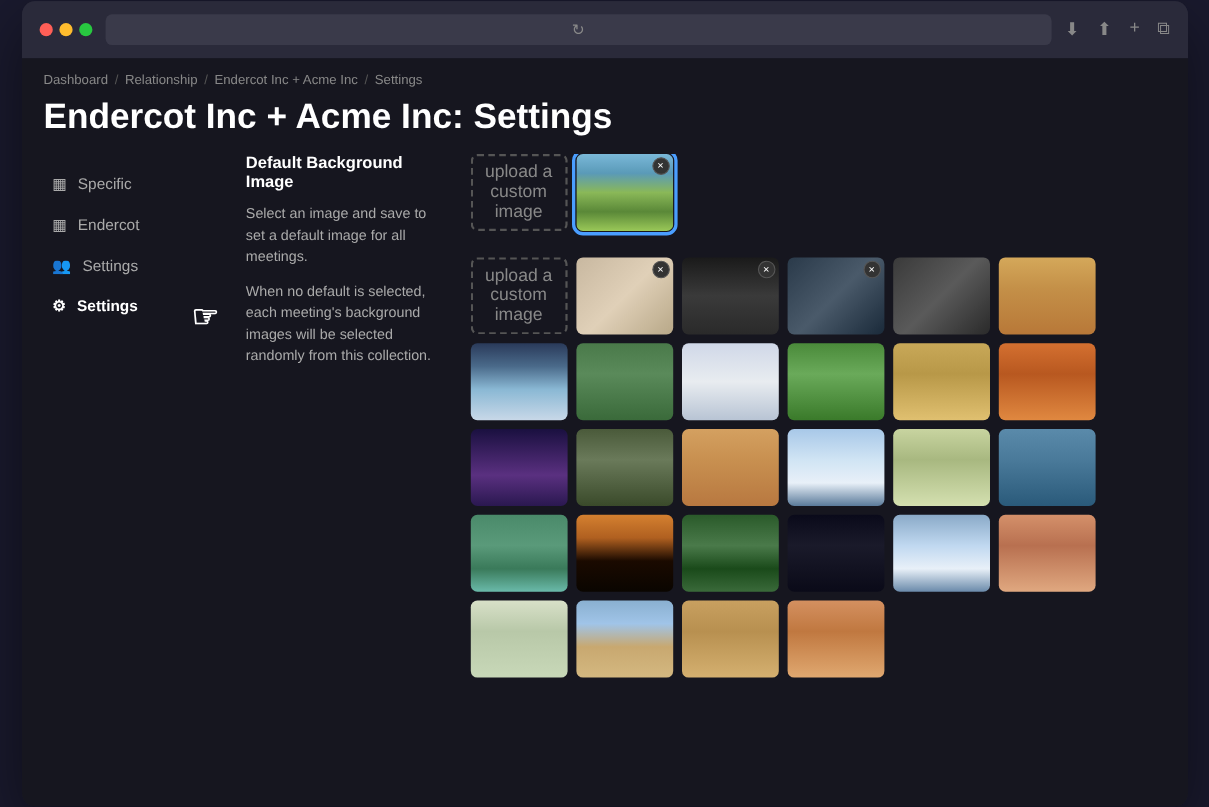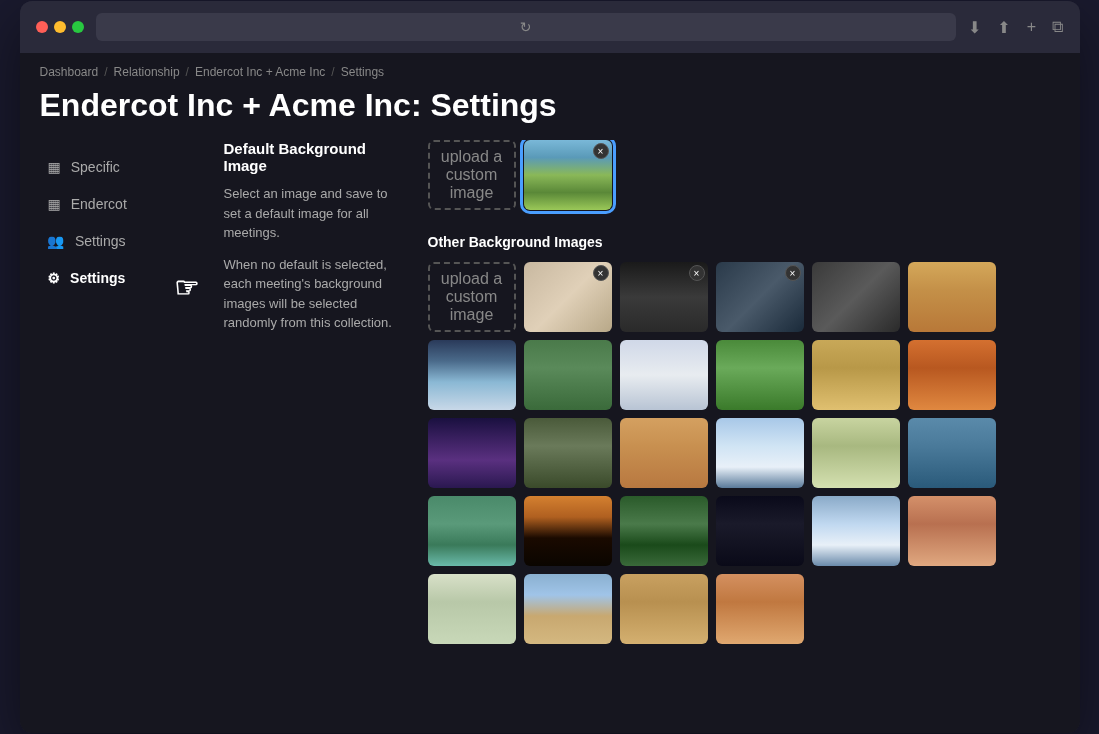--- a/index.html
+++ b/index.html
@@ -296,21 +296,20 @@
                   <span>upload a custom image</span>
                 </div>
                 <div class="image-tile selected">
                   <div style="width:100%;height:100%;background:linear-gradient(180deg,#7ab8d8 0%,#5a9ab8 25%,#8ab858 50%,#5a8838 75%,#9ac858 100%);border-radius:4px;"></div>
                   <div class="remove-btn">×</div>
                 </div>
               </div>
             </div>
 
             <div class="other-section">
-              <span class="section-label">Other Background Images</span>
               <div class="image-grid">
 
                 <div class="upload-tile">
                   <span>upload a custom image</span>
                 </div>
                 <div class="image-tile img-group-light">
                   <div class="remove-btn">×</div>
                 </div>
                 <div class="image-tile img-group-dark">
                   <div class="remove-btn">×</div>

